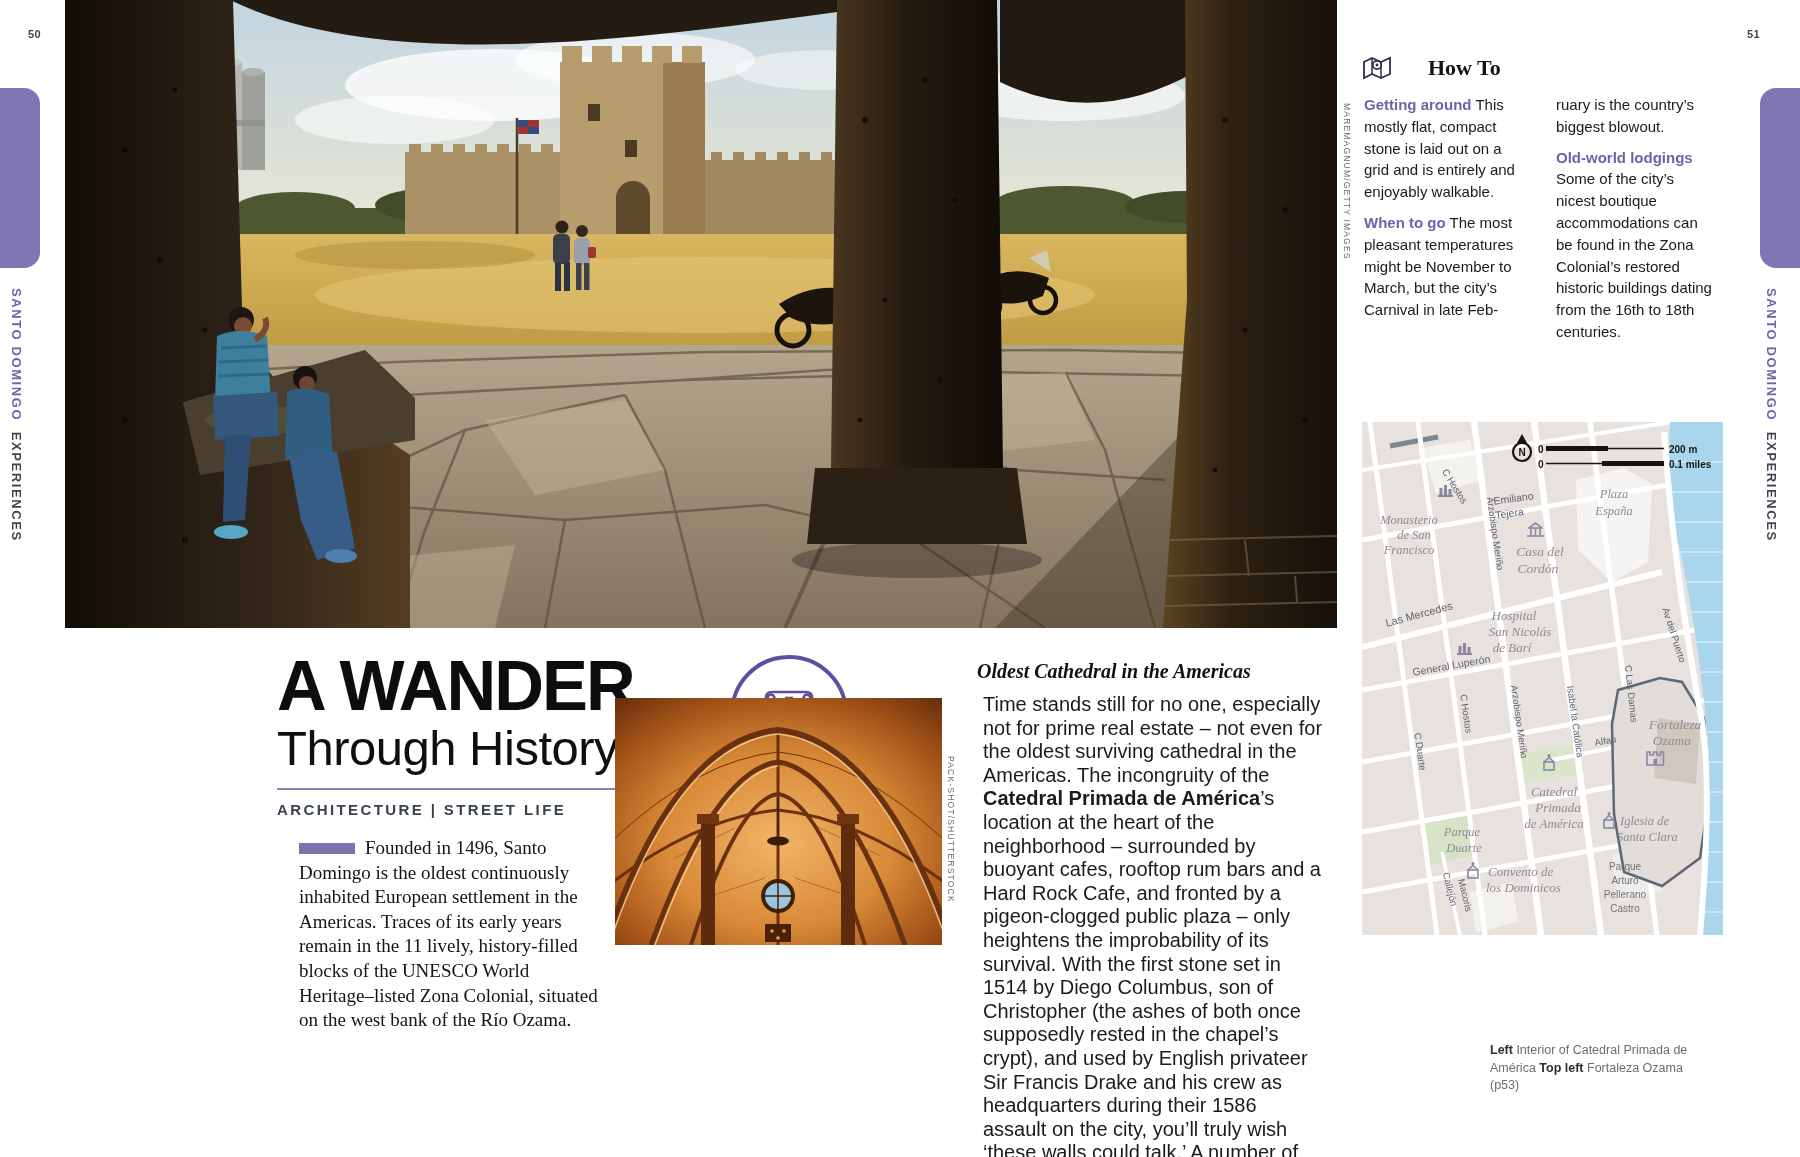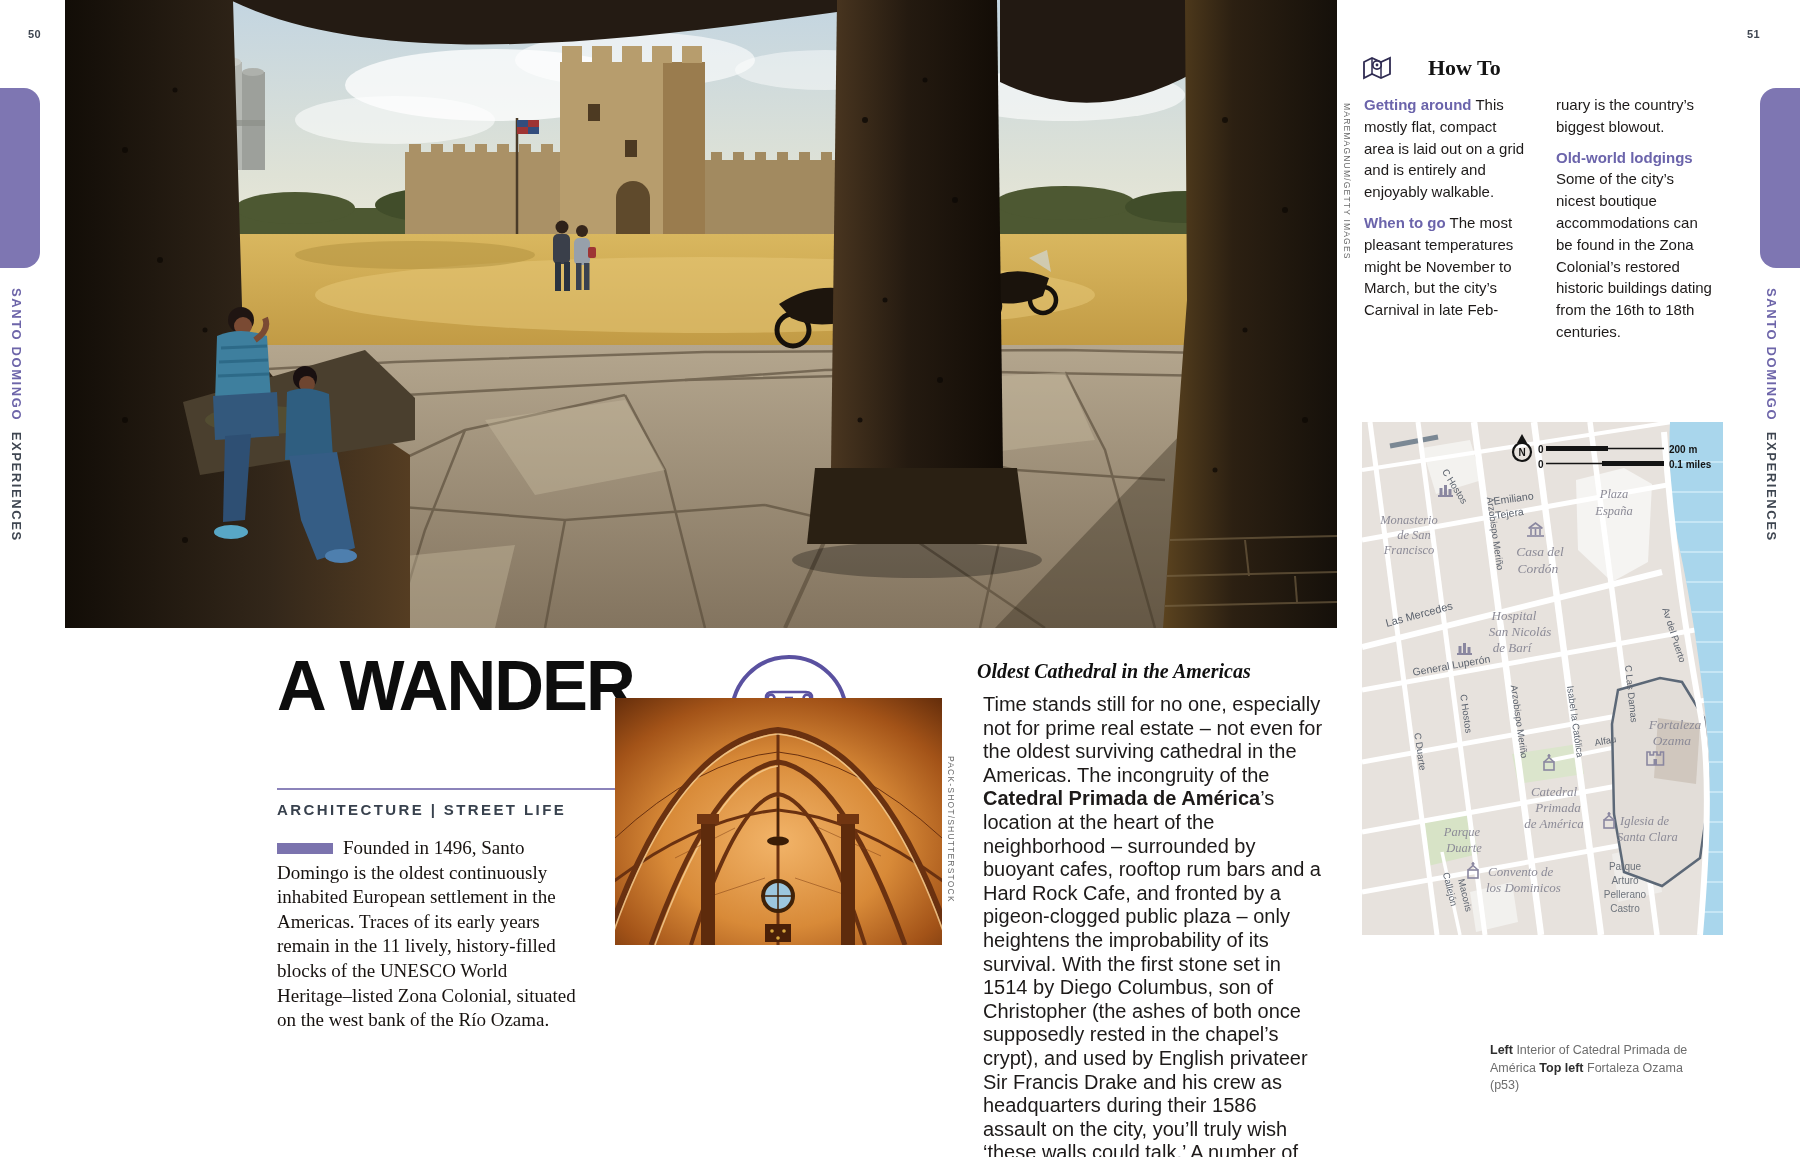--- a/index.html
+++ b/index.html
@@ -20,21 +20,21 @@
   .howto-title{font-family:"Liberation Serif",serif;font-weight:bold;font-size:22px;color:#141414;}
   .howto-col{font-size:15px;line-height:21.8px;color:#1d1a19;}
   .howto-col p{margin:0 0 9px 0;}
   .howto-col .lbl{color:#6b64ab;font-weight:bold;}
   
   #feat-number{font-family:"DejaVu Serif",serif;font-weight:bold;font-size:134px;line-height:1;color:#c8c4e0;letter-spacing:4px;}
   #feat-title{font-size:71px;font-weight:bold;letter-spacing:-2px;line-height:1;color:#0d0d0d;transform:scaleX(.97);transform-origin:left;}
   #feat-sub{font-size:49px;font-weight:normal;letter-spacing:-.5px;line-height:1;color:#0f0f0f;}
   #feat-rule{width:438px;height:2px;background:#8b83ba;}
   #eyebrow{font-size:15px;font-weight:bold;letter-spacing:2.4px;color:#38414d;}
-  #intro{width:304px;font-family:"Liberation Serif",serif;font-size:19px;line-height:24.6px;color:#17120f;}
+  #intro{width:304px;font-family:"Liberation Serif",serif;font-size:19px;line-height:24.6px;color:#17120f;margin-left:22px;}
   #intro .bar{display:inline-block;width:56px;height:11px;background:#7b73ae;margin-right:10px;}
   .circle-icon{width:118px;height:118px;border-radius:50%;border:4px solid #5a51a0;box-sizing:border-box;
                display:flex;align-items:center;justify-content:center;background:#fff;}
   
   #article{width:354px;}
   #article h3{margin:0 0 10px 0;font-family:"Liberation Serif",serif;font-size:20px;color:#101010;font-style:italic;}
   #article p{margin:6px;font-size:20px;line-height:23.6px;color:#1d1a19;}
   
   #caption{width:222px;font-size:12.5px;line-height:17.5px;color:#6d6d6d;}
   #caption b{color:#2e2e2e;}
@@ -309,21 +309,21 @@
     <svg width="30" height="27" viewBox="0 0 30 27">
       <path d="M2,8 L10,4 L19,8 L28,4 V20 L19,24 L10,20 L2,24 Z" fill="none" stroke="#2f2b52" stroke-width="1.8"></path>
       <line x1="10" y1="4" x2="10" y2="20" stroke="#2f2b52" stroke-width="1.5"></line>
       <line x1="19" y1="8" x2="19" y2="24" stroke="#2f2b52" stroke-width="1.5"></line>
       <circle cx="15" cy="11" r="4.2" fill="#ffffff" stroke="#2f2b52" stroke-width="1.8"></circle>
       <circle cx="15" cy="11" r="1.4" fill="#2f2b52"></circle>
     </svg>
     <span class="howto-title">How To</span>
   </div>
   <div class="abs howto-col" style="left:1364px;top:94px;width:166px;">
-    <p><span class="lbl">Getting around</span><span> This mostly flat, compact area is laid out on a grid and is entirely and enjoyably walkable.</span></p>
+    <p><span class="lbl">Getting around</span><span> This mostly flat, compact stone is laid out on a grid and is entirely and enjoyably walkable.</span></p>
     <p><span class="lbl">When to go</span><span> The most pleasant temperatures might be November to March, but the city’s Carnival in late Feb-</span></p>
   </div>
   <div class="abs howto-col" style="left:1556px;top:94px;width:160px;">
     <p><span class="lbl"></span><span>ruary is the country’s biggest blowout.</span></p>
     <p><span class="lbl">Old-world lodgings</span><span> Some of the city’s nicest boutique accommodations can be found in the Zona Colonial’s restored historic buildings dating from the 16th to 18th centuries.</span></p>
   </div>
 
   <svg class="abs" style="left:1362px;top:422px;" width="361" height="513" viewBox="0 0 361 513">
     <defs>
       <clipPath id="waterclip">
@@ -505,20 +505,21 @@
         <text x="263" y="490">Castro</text>
       </g>
     </g>
   </svg>
 
   <div class="abs" id="caption" style="left:1490px;top:1042px;">
     <b>Left</b><span> Interior of Catedral Primada de América </span><b>Top left</b><span> Fortaleza Ozama (p53)</span>
   </div>
 
   <div class="abs" id="feat-title" style="left:277px;top:650px;">A WANDER</div>
+  <div class="abs" id="feat-sub" style="left:277px;top:724px;">Through History</div>
   <div class="abs circle-icon" style="left:730px;top:655px;">
     <svg width="62" height="62" viewBox="0 0 62 62">
       <g stroke="#5a51a0" stroke-width="2.6" fill="none">
         <path d="M14,20 Q8,20 8,14.5 Q8,9 14,9 L48,9 Q54,9 54,14.5 Q54,20 48,20"></path>
         <circle cx="13" cy="15" r="3.4"></circle>
           <circle cx="49" cy="15" r="3.4"></circle>
         <line x1="27" y1="15" x2="35" y2="15"></line>
         <path d="M18,20 Q20,26 18,30"></path>
           <path d="M44,20 Q42,26 44,30"></path>
         <line x1="24" y1="22" x2="24" y2="58"></line>

